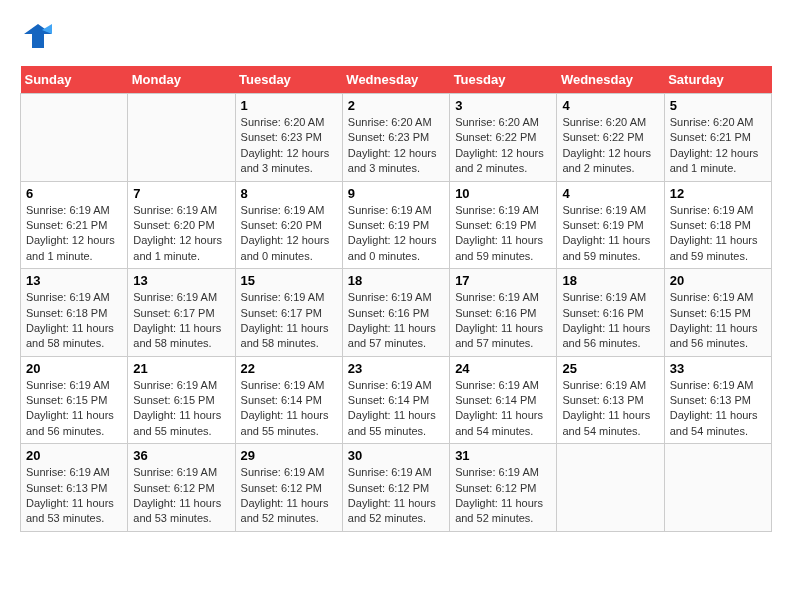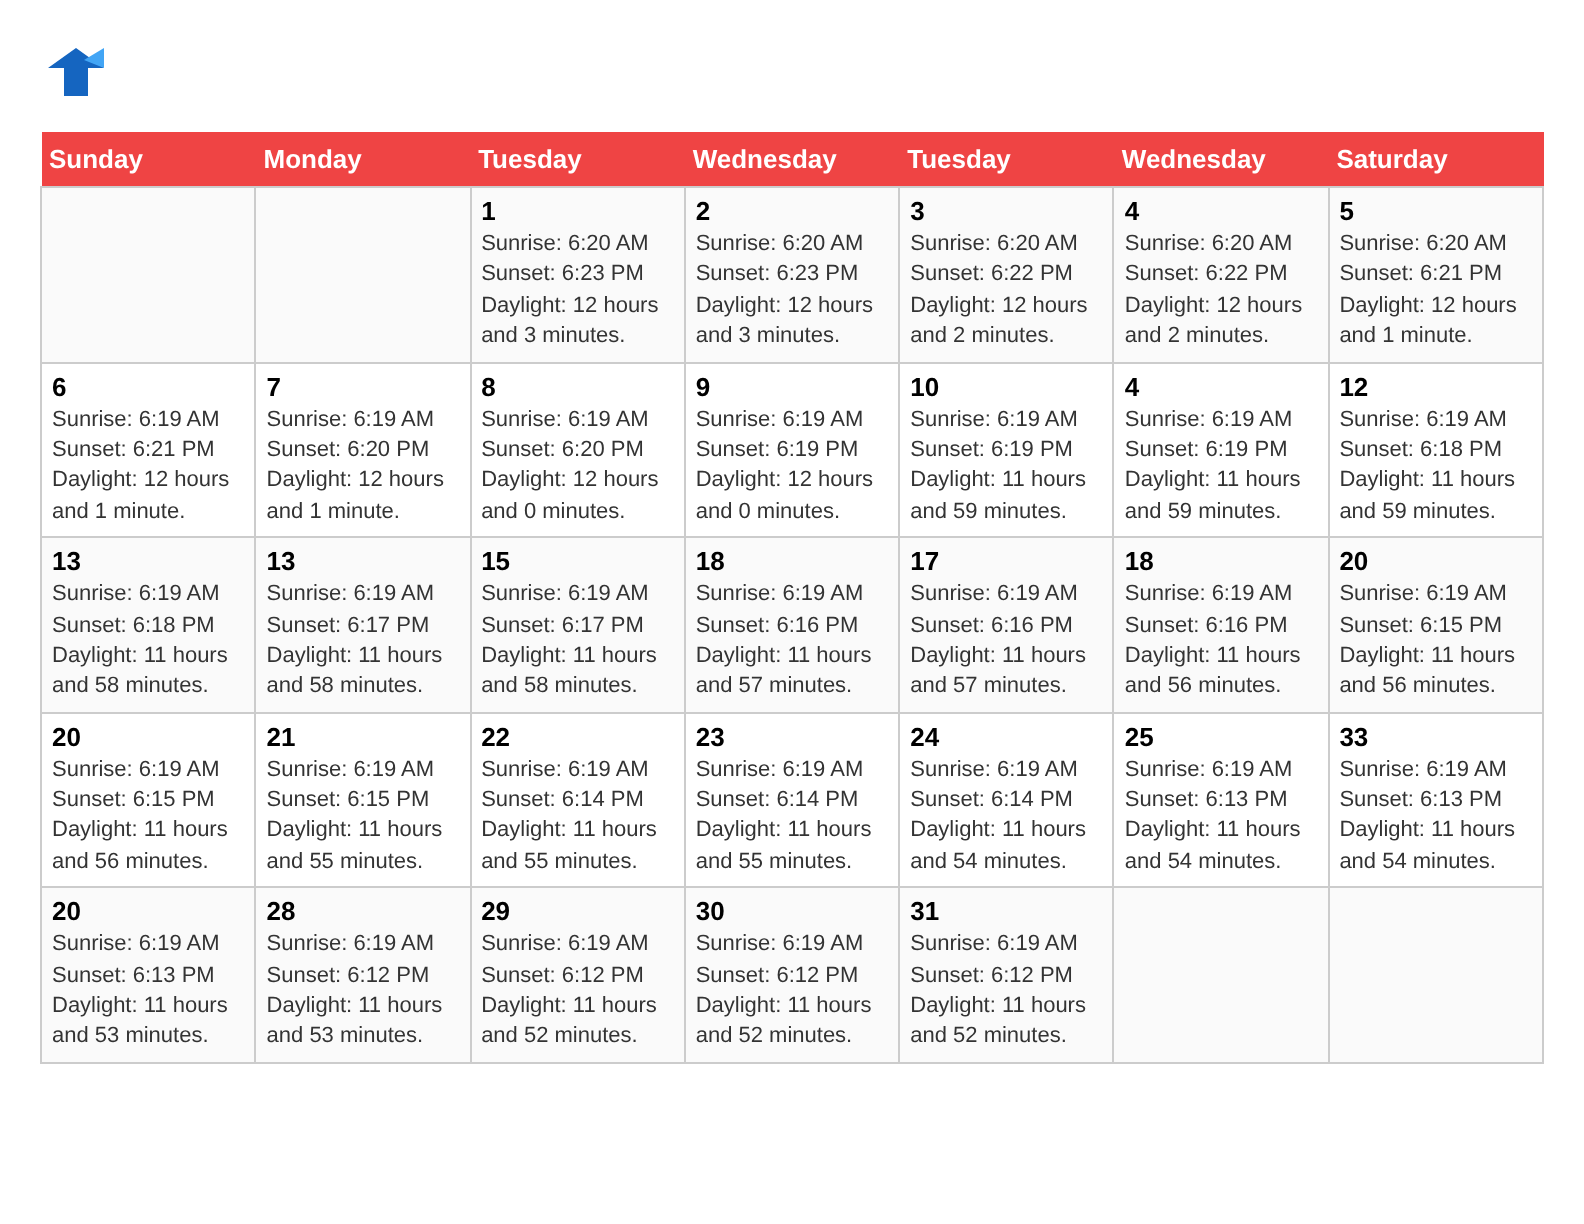--- a/index.html
+++ b/index.html
@@ -239,21 +239,21 @@
           <span class="day-num">33</span>
           <div class="day-info">Sunrise: 6:19 AM<br>Sunset: 6:13 PM<br>Daylight: 11 hours<br>and 54 minutes.</div>
         </td>
       </tr>
       <tr>
         <td>
           <span class="day-num">20</span>
           <div class="day-info">Sunrise: 6:19 AM<br>Sunset: 6:13 PM<br>Daylight: 11 hours<br>and 53 minutes.</div>
         </td>
         <td>
-          <span class="day-num">28</span>
+          <span class="day-num">36</span>
           <div class="day-info">Sunrise: 6:19 AM<br>Sunset: 6:12 PM<br>Daylight: 11 hours<br>and 53 minutes.</div>
         </td>
         <td>
           <span class="day-num">29</span>
           <div class="day-info">Sunrise: 6:19 AM<br>Sunset: 6:12 PM<br>Daylight: 11 hours<br>and 52 minutes.</div>
         </td>
         <td>
           <span class="day-num">30</span>
           <div class="day-info">Sunrise: 6:19 AM<br>Sunset: 6:12 PM<br>Daylight: 11 hours<br>and 52 minutes.</div>
         </td>

